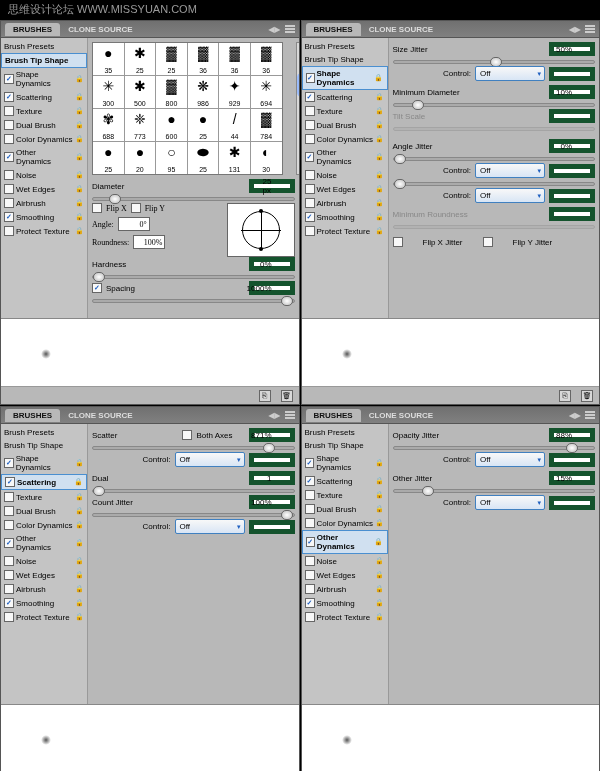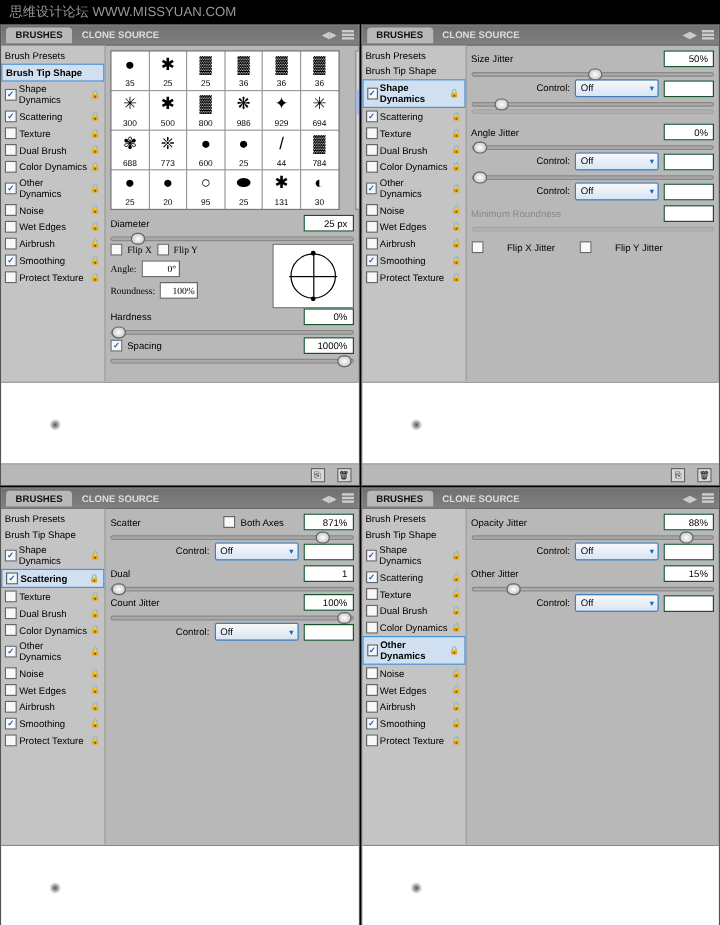--- a/index.html
+++ b/index.html
@@ -22,21 +22,21 @@
 .chk { width: 10px; height: 10px; border: 1px solid #666; background: #f8f8f8; display: inline-flex; align-items: center; justify-content: center; font-size: 7px; color: #2060c0; font-weight: bold; }
 .lock { margin-left: auto; font-size: 7px; color: #666; }
 .content { flex: 1; padding: 4px; overflow: hidden; }
 .preview-area { background: #fff; border-top: 1px solid #888; height: 68px; margin-top: auto; position: relative; }
 .preview-dot { position: absolute; left: 40px; top: 30px; width: 10px; height: 10px; background: radial-gradient(#555, transparent 70%); border-radius: 50%; }
 .footer { height: 18px; background: #b8b8b8; border-top: 1px solid #999; display: flex; align-items: center; justify-content: flex-end; padding: 0 6px; gap: 10px; }
 .ficon { width: 12px; height: 12px; border: 1px solid #666; background: #d8d8d8; font-size: 7px; display: inline-flex; align-items: center; justify-content: center; cursor: pointer; }
 .row { display: flex; align-items: center; gap: 4px; margin-bottom: 4px; }
 .lbl { font-size: 8px; }
 .lbl.dim { color: #888; }
-.pct-box { width: 42px; height: 14px; background: #fff; border: 1px solid #14532d; font-size: 8px; padding: 0 4px; display: flex; align-items: center; justify-content: flex-end; }
+.pct-box { width: 42px; height: 14px; background: #fff; border: 5px solid #14532d; font-size: 8px; padding: 0 18px; display: flex; align-items: center; justify-content: flex-end; }
 .num-box { width: 32px; height: 14px; background: #fff; border: 1px solid #666; font-size: 8px; padding: 0 2px; display: flex; align-items: center; justify-content: flex-end; }
 .dropdown { height: 15px; background: linear-gradient(#f8f8f8, #d8e5f5); border: 1px solid #4080c0; border-radius: 2px; font-size: 8px; padding: 0 4px; display: flex; align-items: center; min-width: 70px; position: relative; }
 .dropdown::after { content: "▾"; position: absolute; right: 3px; color: #2060c0; font-size: 7px; }
 .slider { height: 4px; background: #aaa; border: 1px solid #888; border-radius: 2px; position: relative; margin: 2px 0; }
 .thumb { position: absolute; top: -4px; width: 12px; height: 10px; background: radial-gradient(#fff, #bbb); border: 1px solid #666; border-radius: 5px; cursor: pointer; }
 .brushgrid { display: grid; grid-template-columns: repeat(6, 1fr); gap: 1px; background: #999; border: 1px solid #777; margin-bottom: 4px; position: relative; }
 .bcell { background: #fff; height: 32px; display: flex; flex-direction: column; align-items: center; justify-content: space-between; padding: 1px; }
 .bshape { width: 18px; height: 18px; display: flex; align-items: center; justify-content: center; }
 .bnum { font-size: 7px; color: #000; line-height: 1; }
 .scrollbar { position: absolute; right: -12px; top: 0; bottom: 0; width: 11px; background: #d8d8d8; border: 1px solid #888; }
@@ -381,22 +381,32 @@
             <span class="pct-box">50%</span>
           </div>
       <div class="slider">
             <div class="thumb" style="left:48%"></div>
           </div>
       <div class="row" style="justify-content:flex-end">
             <span class="lbl">Control:</span>
             <div class="dropdown">Off</div>
             <span class="pct-box dim"></span>
           </div>
+      <div class="row">
+            <span class="lbl">Minimum Diameter</span>
+            <span style="flex:1"></span>
+            <span class="pct-box">10%</span>
+          </div>
       <div class="slider">
             <div class="thumb" style="left:9%"></div>
+          </div>
+      <div class="row">
+            <span class="lbl dim">Tilt Scale</span>
+            <span style="flex:1"></span>
+            <span class="pct-box dim"></span>
           </div>
       <div class="slider" style="opacity:.4"></div>
       <div class="row" style="margin-top:8px">
             <span class="lbl">Angle Jitter</span>
             <span style="flex:1"></span>
             <span class="pct-box">0%</span>
           </div>
       <div class="slider">
             <div class="thumb" style="left:0"></div>
           </div>

